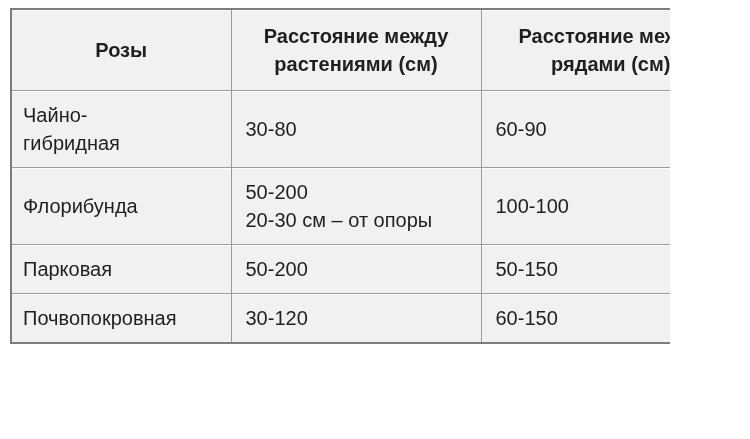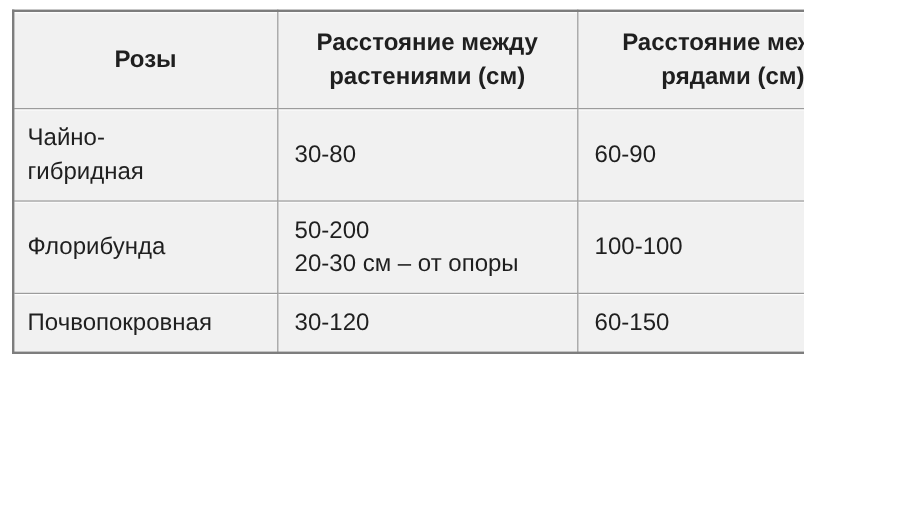--- a/index.html
+++ b/index.html
@@ -74,19 +74,24 @@
         <td>30-80</td>
         <td>60-90</td>
       </tr>
       <tr>
         <td class="name-cell">Флорибунда</td>
         <td>50-200
 20-30 см – от опоры</td>
         <td>100-100</td>
       </tr>
       <tr>
+        <td class="name-cell">Парковая</td>
+        <td>50-200</td>
+        <td>50-150</td>
+      </tr>
+      <tr>
         <td class="name-cell">Почвопокровная</td>
         <td>30-120</td>
         <td>60-150</td>
       </tr>
     </tbody>
   </table>
 </div>
 
 </body></html>

